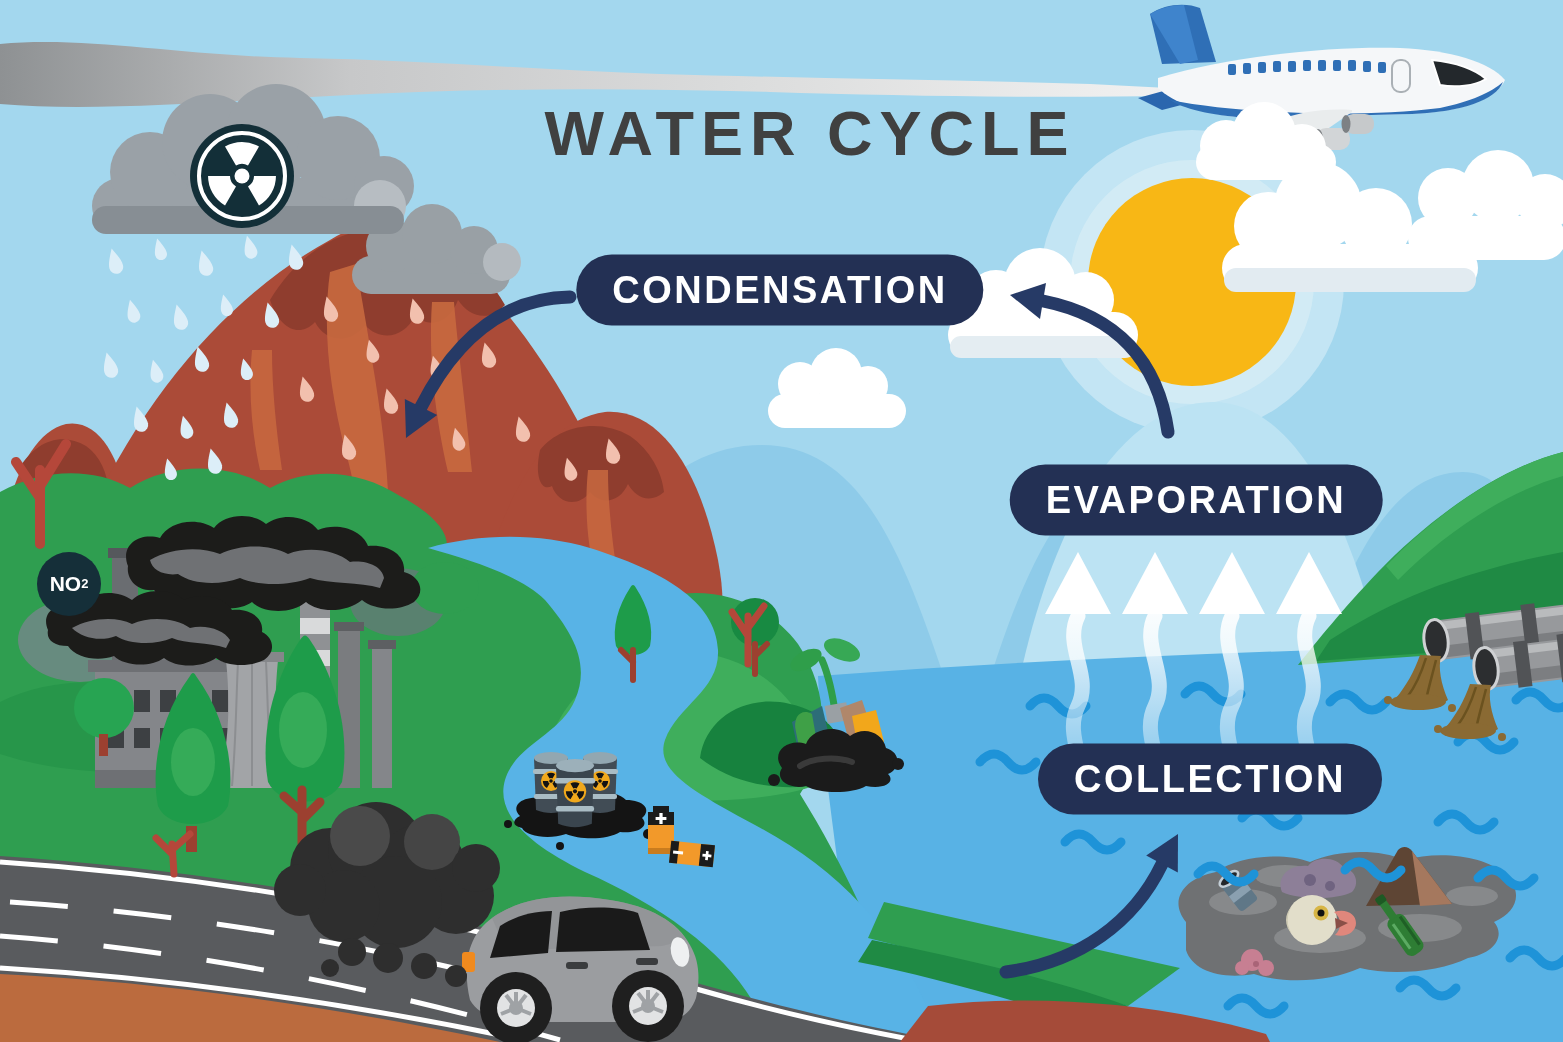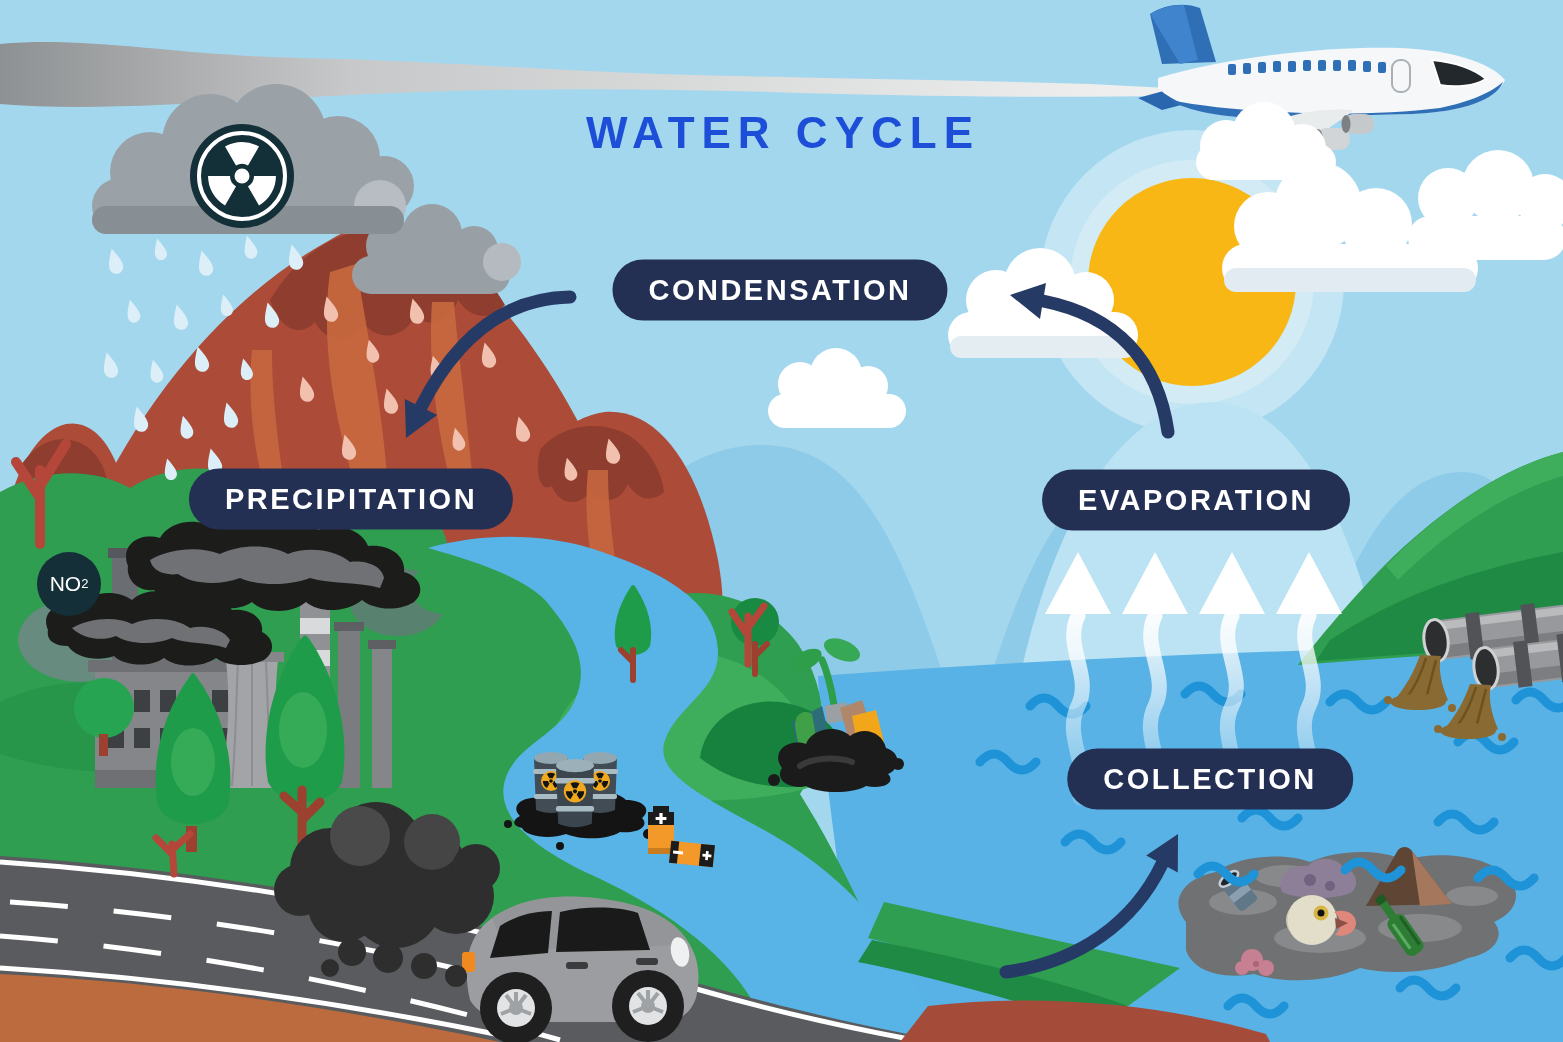--- a/index.html
+++ b/index.html
@@ -1,27 +1,27 @@
 <!DOCTYPE html>
 <html><head>
 <meta charset="utf-8">
 <style>
   html,body{margin:0;padding:0;background:#a3d7ee;}
   #poster{position:relative;width:1563px;height:1042px;overflow:hidden;
           font-family:"Liberation Sans",sans-serif;}
   #scene{position:absolute;left:0;top:0;}
-  .title{position:absolute;left:783px;top:133px;transform:translate(-50%,-50%);
-         color:#1d4ed8;font-weight:bold;font-size:44px;letter-spacing:7px;
+  .title{position:absolute;left:810px;top:133px;transform:translate(-50%,-50%);
+         color:#404040;font-weight:bold;font-size:63px;letter-spacing:7px;
          white-space:nowrap;}
   .pill{position:absolute;transform:translate(-50%,-50%);background:#233054;
-        color:#ffffff;font-weight:bold;font-size:29px;letter-spacing:2.5px;
+        color:#ffffff;font-weight:bold;font-size:38px;letter-spacing:2.5px;
         padding:14px 36px;border-radius:999px;white-space:nowrap;}
   .no2{position:absolute;left:37px;top:552px;width:64px;height:64px;border-radius:50%;
        background:#152f39;color:#fff;display:flex;align-items:center;justify-content:center;
-       font-weight:normal;font-size:21px;}
+       font-weight:bold;font-size:21px;}
   .no2 sub{font-size:13px;line-height:0;}
   .wave{stroke:#1e93d8;stroke-width:9;fill:none;stroke-linecap:round;}
   .dropW{fill:#dceef8;}
   .dropP{fill:#f2c0ae;}
   .trefW{fill:#ffffff;}
   .trefK{fill:#131313;}
 </style>
 </head>
 <body>
 
@@ -537,21 +537,20 @@
     <circle cx="1448" cy="198" r="30"></circle>
           <circle cx="1498" cy="186" r="36"></circle>
           <circle cx="1545" cy="202" r="28"></circle>
   </g>
 </g>
 </svg>
 
 <div class="title">WATER CYCLE</div>
 
 <div class="pill" style="left:780px;top:290px">CONDENSATION</div>
-<div class="pill" style="left:351px;top:499px">PRECIPITATION</div>
 <div class="pill" style="left:1210px;top:779px">COLLECTION</div>
 <div class="pill" style="left:1196px;top:500px">EVAPORATION</div>
 
 <div class="no2">
   <span>NO</span>
       <sub>2</sub>
 </div>
 
 </div>
 

